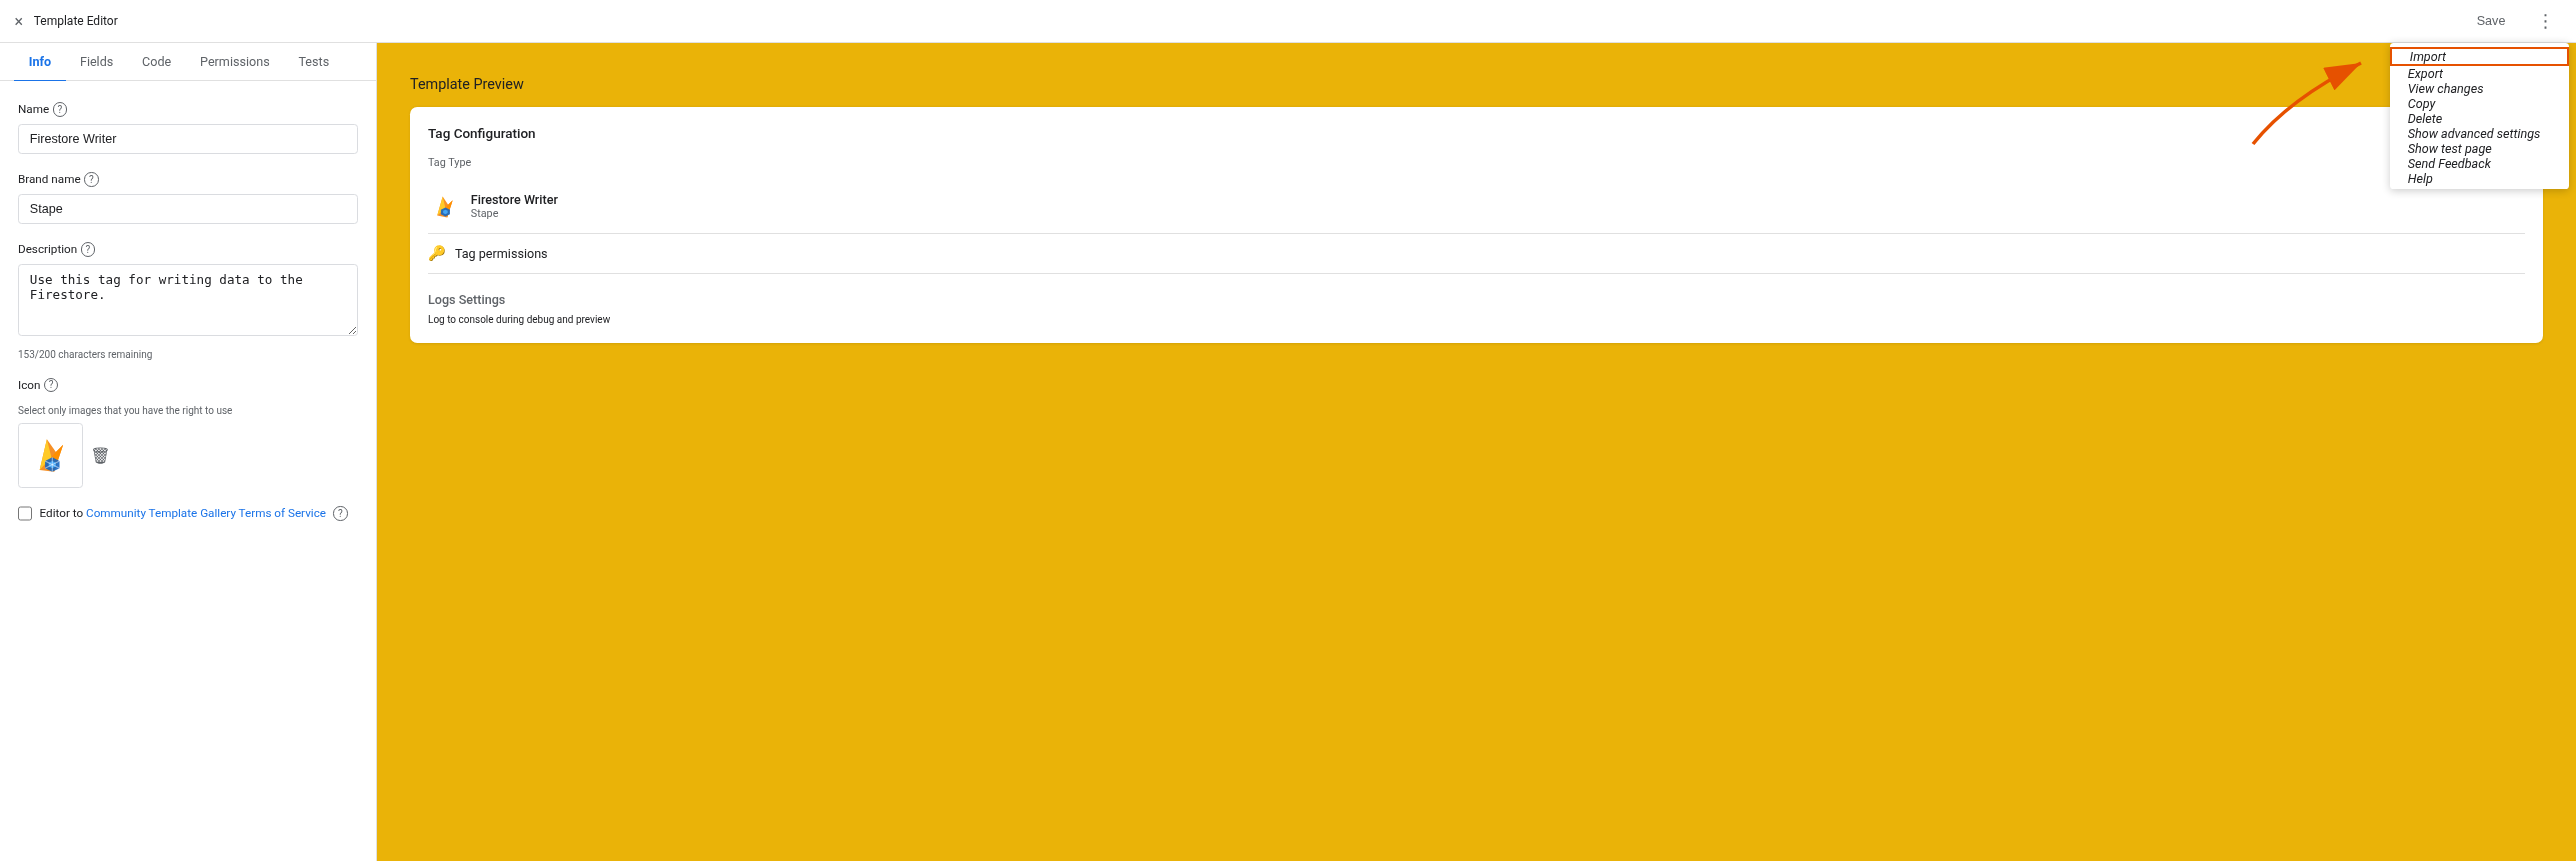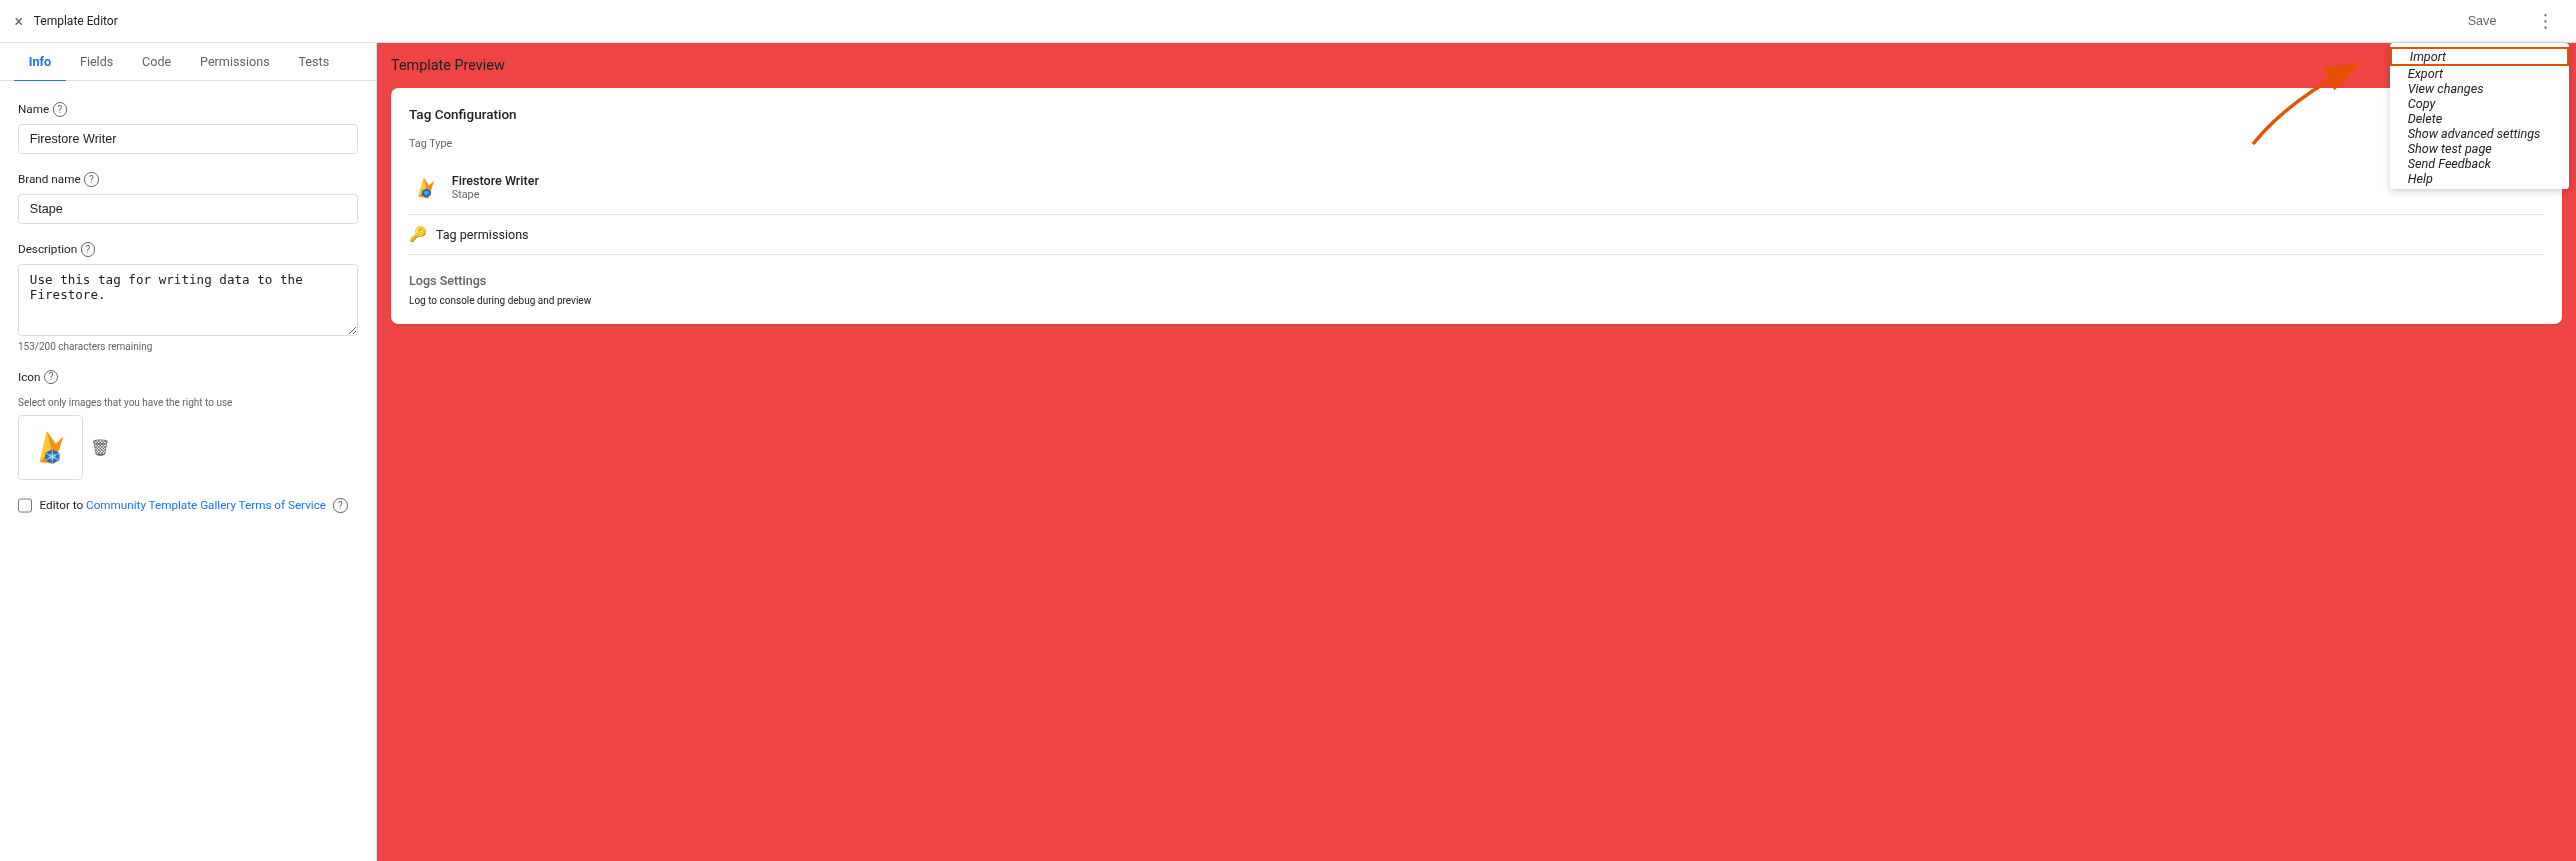--- a/index.html
+++ b/index.html
@@ -31,21 +31,21 @@
     }
     .top-bar-title {
       font-size: 12px;
       font-weight: 400;
       color: #202124;
       flex: 1;
     }
     .top-bar-actions {
       display: flex;
       align-items: center;
-      gap: 22px;
+      gap: 13px;
     }
     .btn-save {
       background: transparent;
       border: none;
       color: #5f6368;
       font-size: 12.6px;
       cursor: pointer;
       padding: 5.4px 10.8px;
     }
     .btn-more {
@@ -145,21 +145,21 @@
       font-size: 12.6px;
       color: #202124;
       resize: vertical;
       min-height: 72px;
       outline: none;
     }
 
     .char-count {
       font-size: 10px;
       color: #5f6368;
-      margin-top: 2px;
+      margin-top: 10px;
     }
 
     .icon-label {
       font-size: 10px;
       color: #5f6368;
       margin-top: 13px;
       margin-bottom: 7.2px;
     }
 
     .icon-container {
@@ -206,22 +206,22 @@
     }
     .link-text {
       color: #1a73e8;
       text-decoration: none;
       cursor: pointer;
     }
 
     
     .right-panel {
       flex: 1;
-      background: #ef4444;
-      padding: 14px;
+      background: #eab308;
+      padding: 33px;
       overflow-y: auto;
     }
 
     .preview-title {
       font-size: 14.4px;
       font-weight: 400;
       color: #202124;
       margin-bottom: 14.4px;
     }
 

